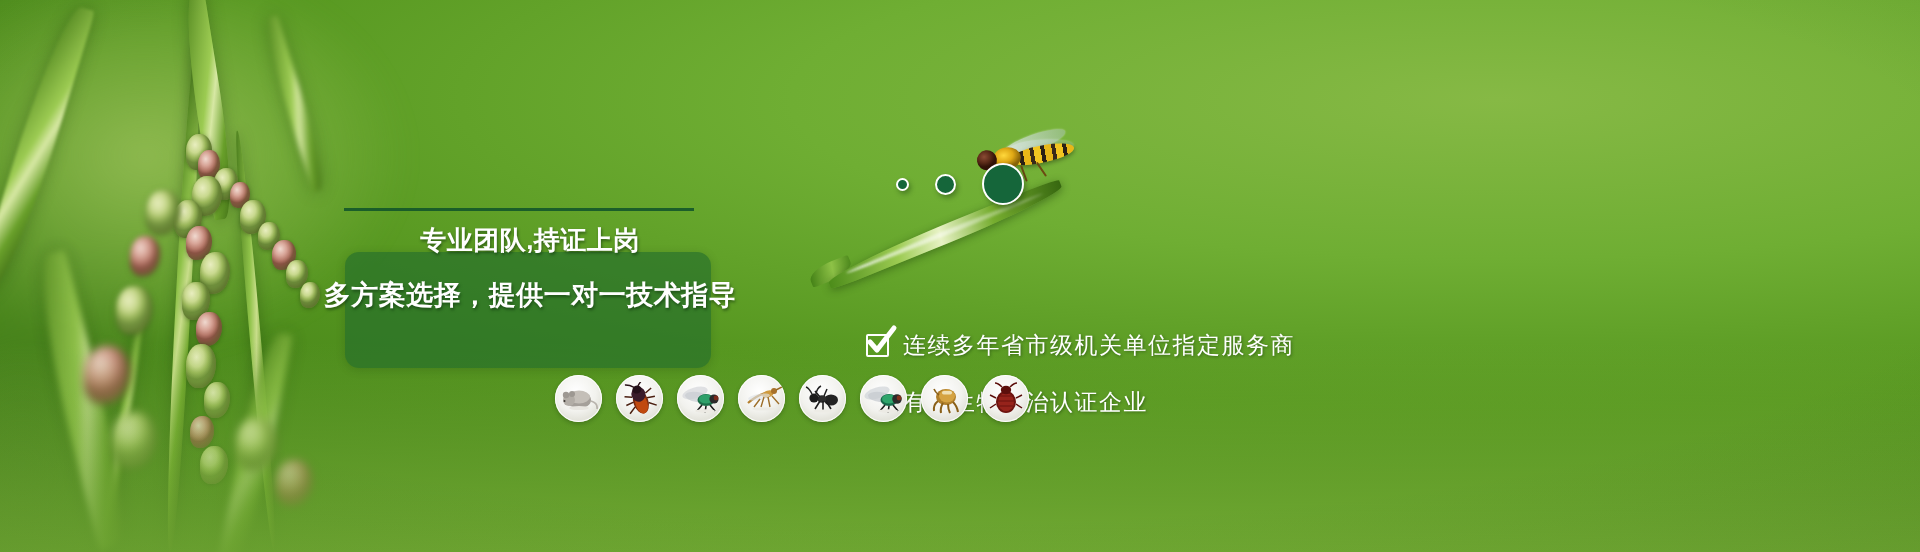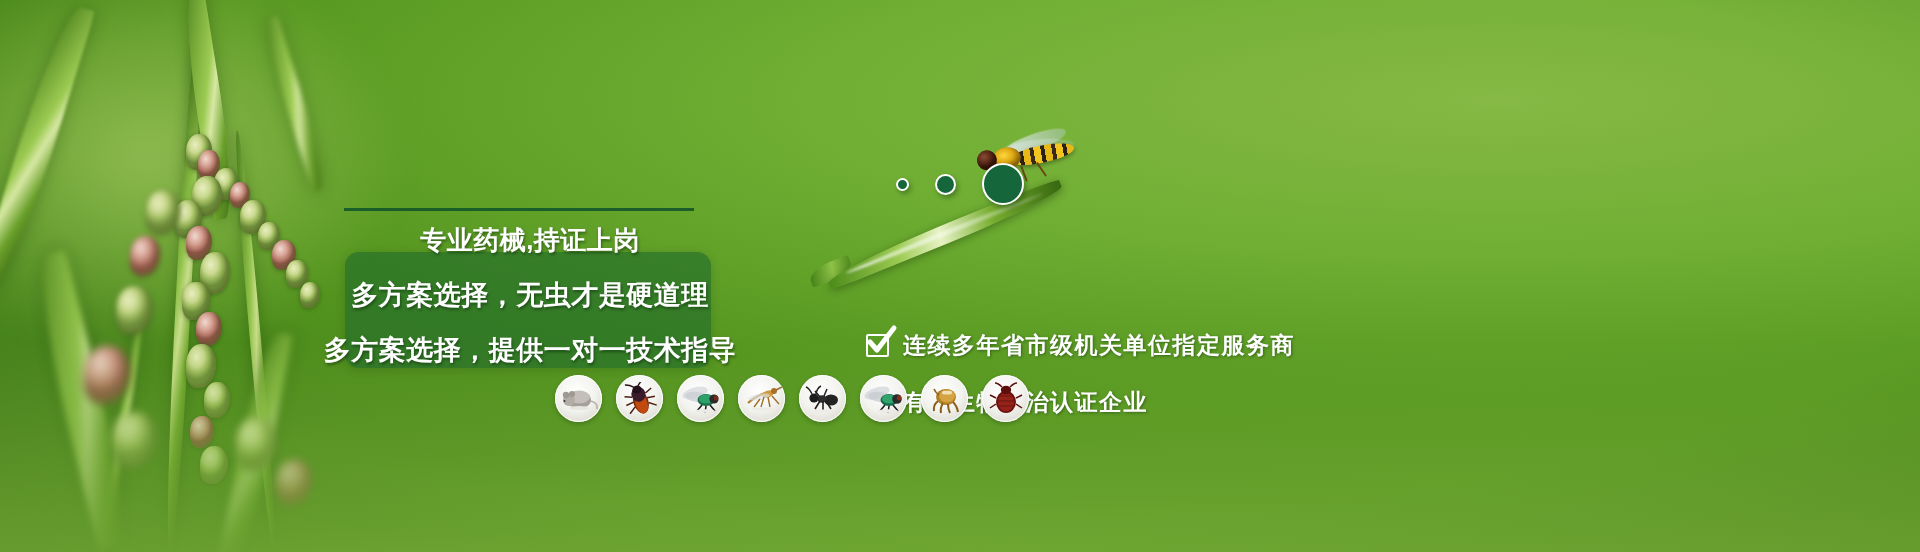--- a/index.html
+++ b/index.html
@@ -186,21 +186,21 @@
   }
   .info-lines .l1{ font-size:26px; }
   .info-lines .l2{ font-size:27px; }
   .info-lines .l3{ font-size:27px; }
 
   
   .checklist{
     position:absolute; left:866px; top:330px;
     display:flex; flex-direction:column; gap:26px;
   }
-  .check-row{ display:flex; align-items:center; gap:14px;font-weight:bold; }
+  .check-row{ display:flex; align-items:center; gap:14px; }
   .check-box{
     position:relative; width:23px; height:23px;
     border:2px solid #ffffff; border-radius:2px; flex:0 0 auto;
   }
   .check-box svg{ position:absolute; left:-2px; top:-10px; overflow:visible; }
   .check-label{
     color:#ffffff; font-size:23px; letter-spacing:1.5px;
     text-shadow:1px 1px 3px rgba(15,45,10,.5);
     white-space:nowrap;
   }
@@ -291,22 +291,21 @@
 
   <div class="dots">
     <div class="dot s"></div>
     <div class="dot m"></div>
     <div class="dot l"></div>
   </div>
 
   <div class="info-rule"></div>
   <div class="info-panel"></div>
   <div class="info-lines">
-    <div class="l l1">专业药械,持证上岗</div>
-    <div class="l l2">多方案选择，无虫才是硬道理</div>
+    <div class="l l1">专业团队,持证上岗</div>
     <div class="l l3">多方案选择，提供一对一技术指导</div>
   </div>
 
   <div class="checklist">
     <div class="check-row">
       <span class="check-box">
         <svg width="30" height="30" viewBox="0 0 30 30" aria-hidden="true">
           <path d="M4 16 L11 24 L28 2" fill="none" stroke="#ffffff" stroke-width="5" stroke-linecap="round" stroke-linejoin="round"></path>
         </svg>
       </span>

